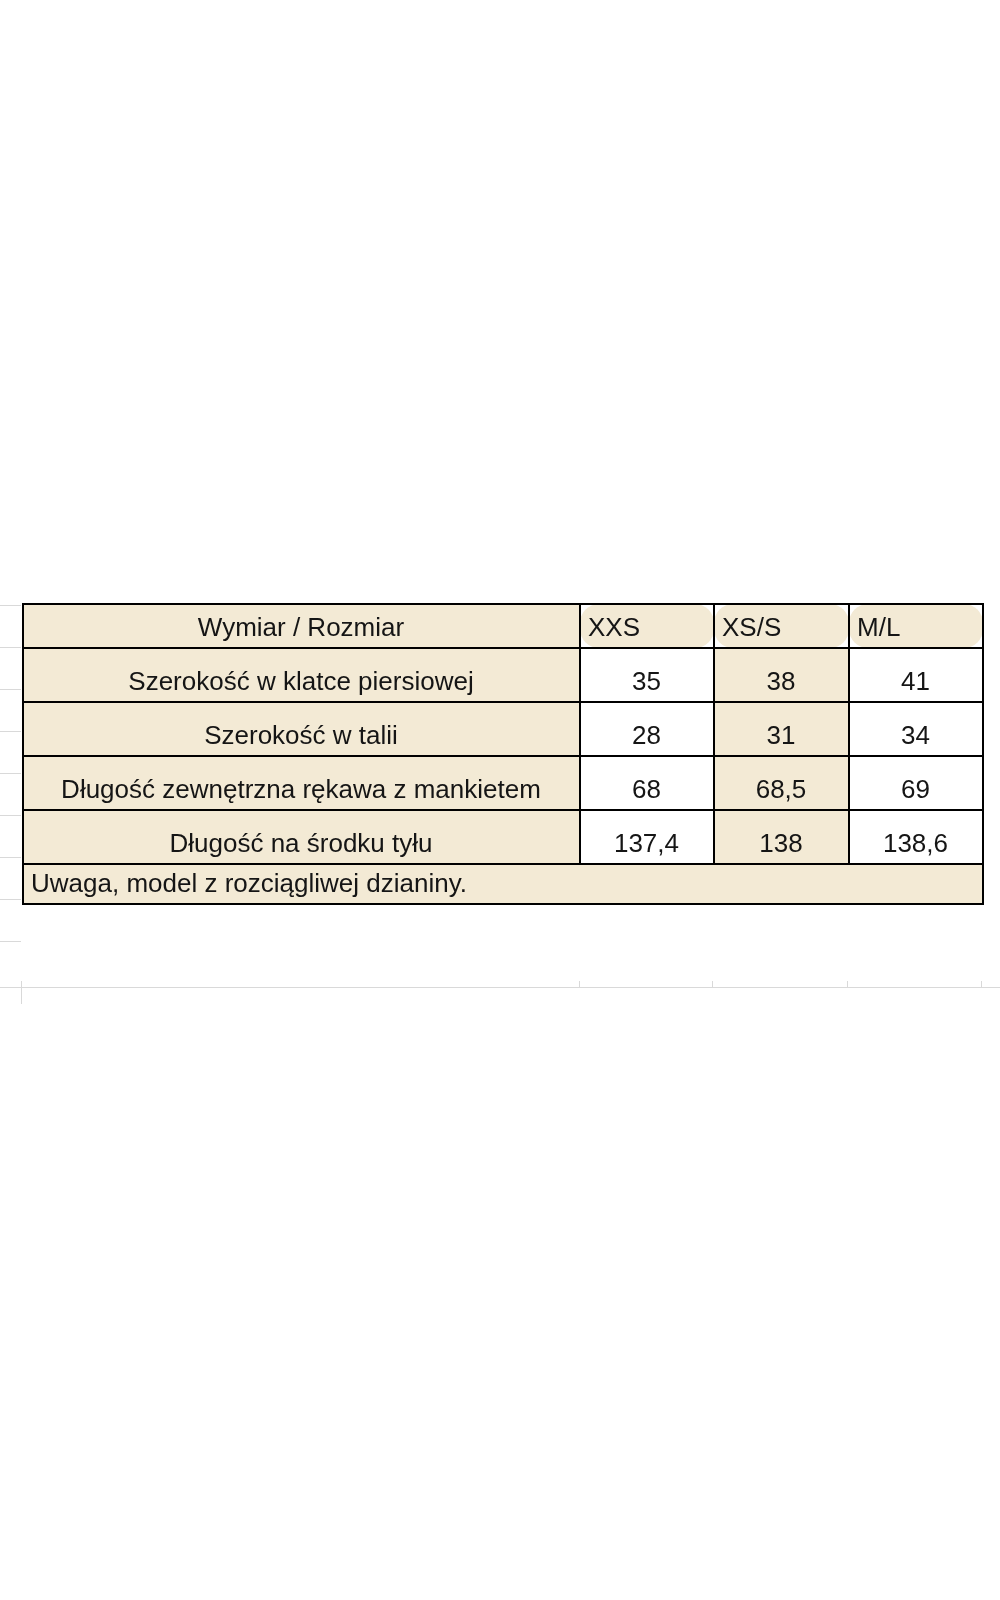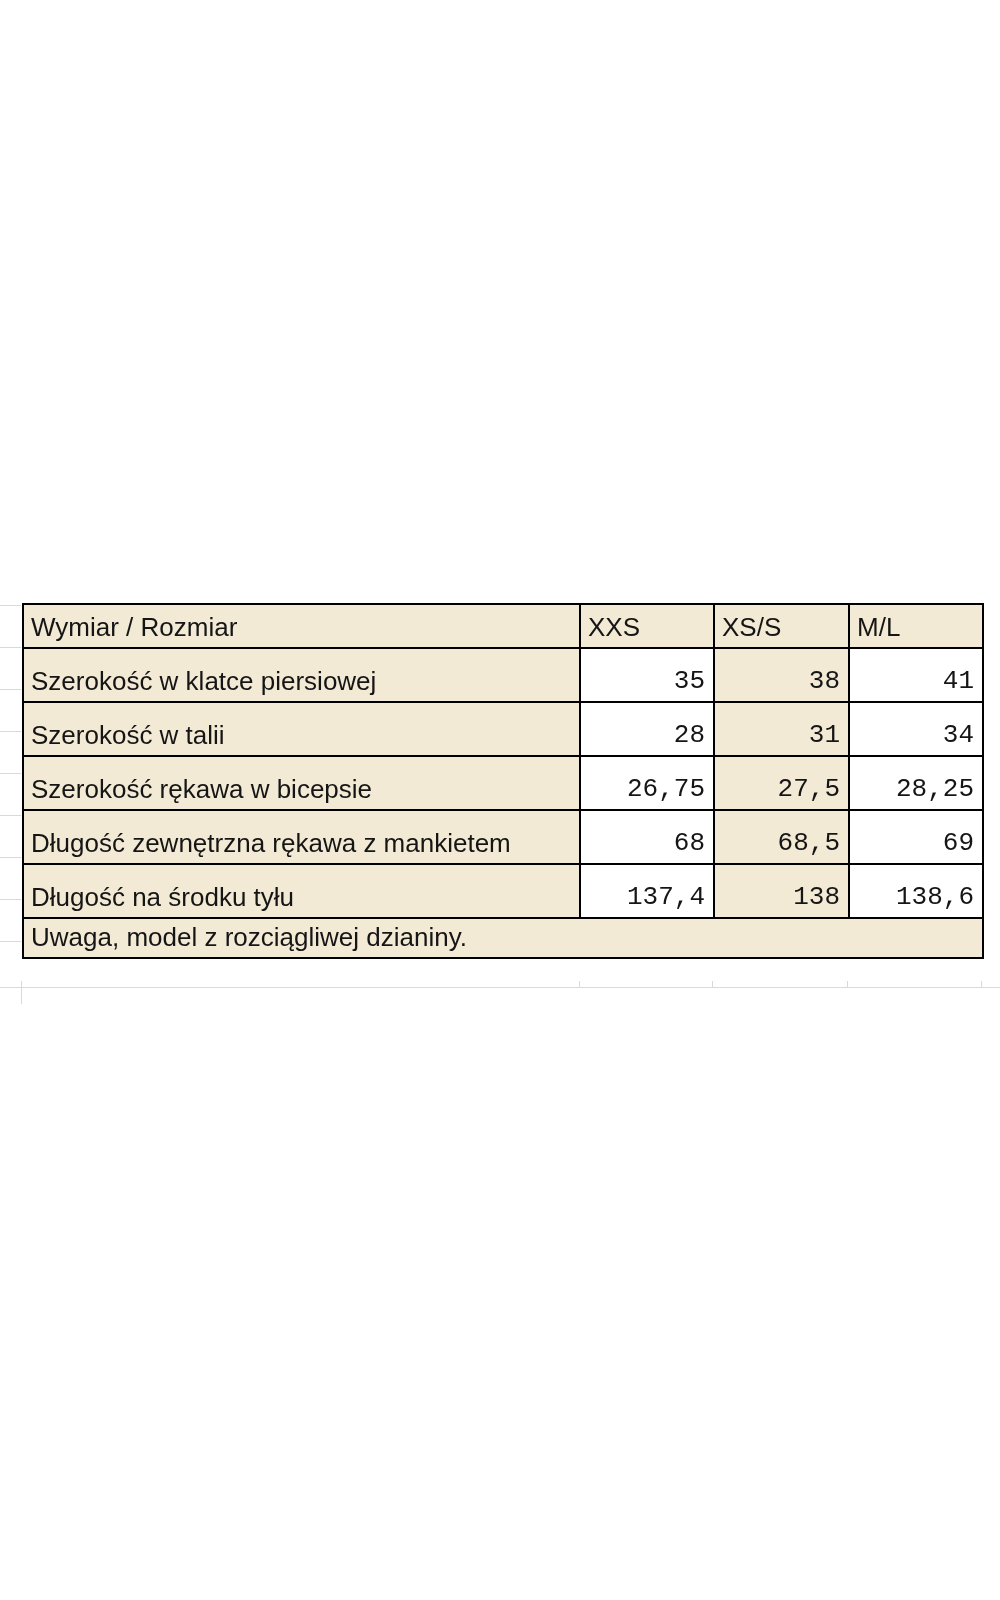--- a/index.html
+++ b/index.html
@@ -24,23 +24,23 @@
     border:2px solid var(--border);
     vertical-align:bottom;
     padding:0 8px 7px 7px;
     font-weight:normal;
     white-space:nowrap;
     overflow:hidden;
   }
   tr.hdr{height:44px;}
   tr.row{height:54px;}
   tr.note-row{height:40px;}
-  .lbl,.lbl-h{background:var(--cell-fill);text-align:left;}
-  .size-h{background:var(--cell-fill);text-align:left;}
-  .num{background:#FFFFFF;text-align:right;font-family:Liberation Mono, monospace;}
+  .lbl,.lbl-h{background:var(--cell-fill);text-align:center;}
+  .size-h{background:var(--cell-fill);text-align:left;border-radius:19px;}
+  .num{background:#FFFFFF;text-align:center;}
   .num.mid{background:var(--cell-fill);}
   .note{
     background:var(--cell-fill);
     text-align:left;
     padding-left:265px;
     vertical-align:middle;
     padding-bottom:4px;
   }
 
   
@@ -91,26 +91,20 @@
           <td class="num mid">38</td>
           <td class="num">41</td>
         </tr>
         <tr class="row">
           <td class="lbl">Szerokość w talii</td>
           <td class="num">28</td>
           <td class="num mid">31</td>
           <td class="num">34</td>
         </tr>
         <tr class="row">
-          <td class="lbl">Szerokość rękawa w bicepsie</td>
-          <td class="num">26,75</td>
-          <td class="num mid">27,5</td>
-          <td class="num">28,25</td>
-        </tr>
-        <tr class="row">
           <td class="lbl">Długość zewnętrzna rękawa z mankietem</td>
           <td class="num">68</td>
           <td class="num mid">68,5</td>
           <td class="num">69</td>
         </tr>
         <tr class="row">
           <td class="lbl">Długość na środku tyłu</td>
           <td class="num">137,4</td>
           <td class="num mid">138</td>
           <td class="num">138,6</td>

